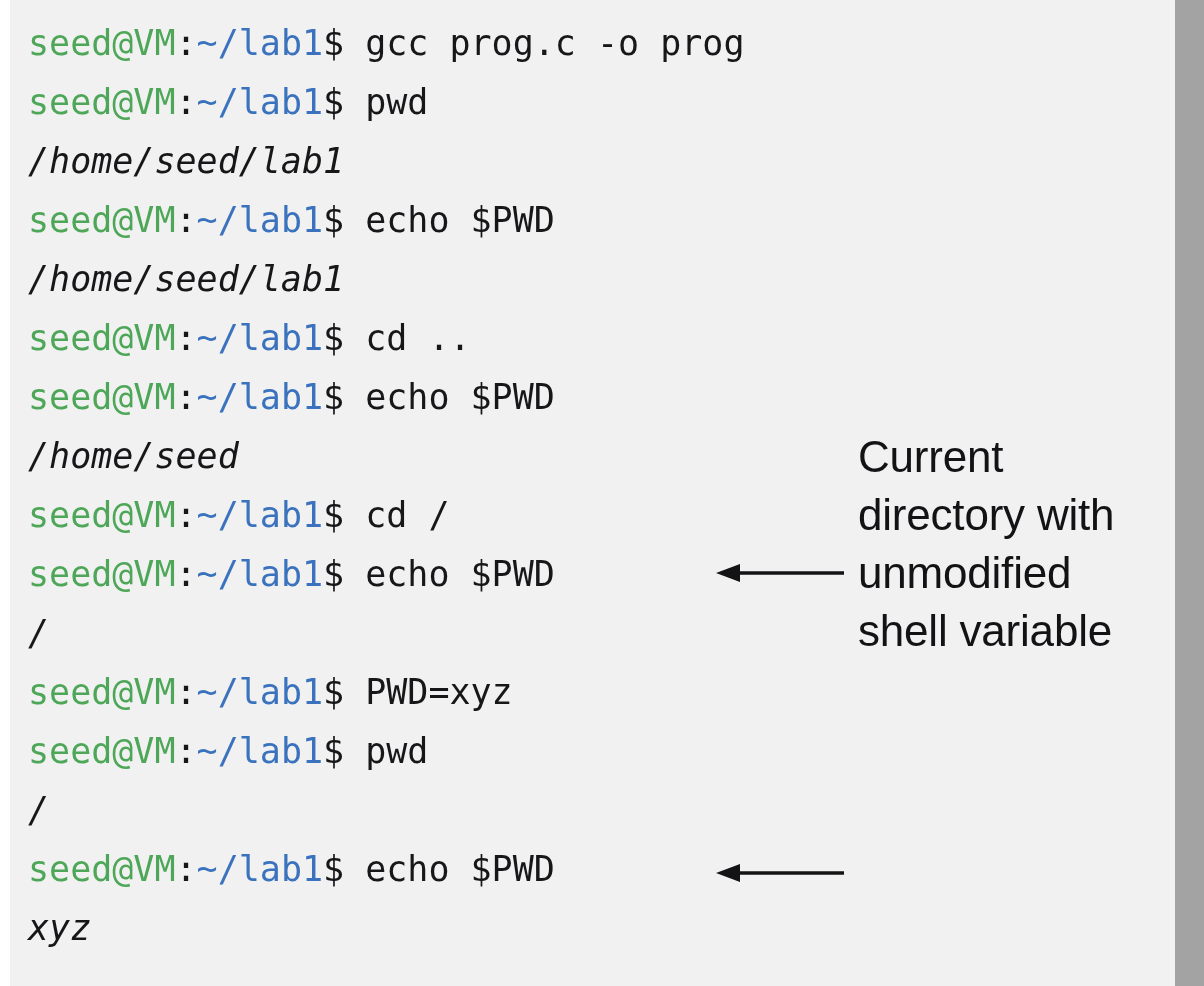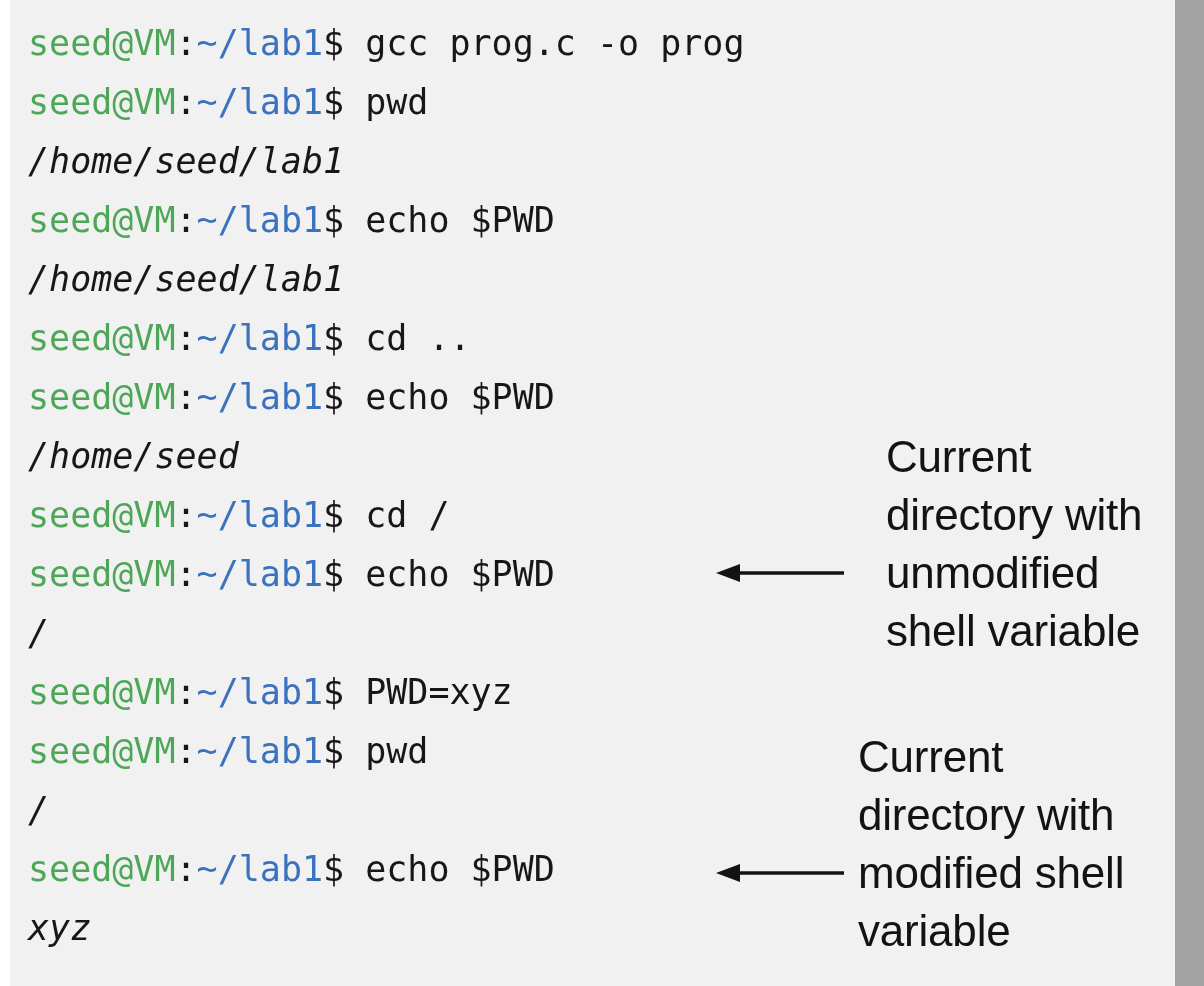--- a/index.html
+++ b/index.html
@@ -51,21 +51,21 @@
   .annotation {
     position: absolute;
     font-family: "Liberation Sans", sans-serif;
     font-size: 44px;
     line-height: 58px;
     color: #131316;
     white-space: pre-line;
     letter-spacing: -0.2px;
   }
   #annotation-unmodified {
-    left: 876px;
+    left: 848px;
     top: 428px;
     width: 310px;
   }
   #annotation-modified {
     left: 848px;
     top: 728px;
     width: 310px;
   }
   .callout-arrow {
     position: absolute;
@@ -103,15 +103,14 @@
 
   <div class="annotation" id="annotation-unmodified">Current directory with unmodified shell variable</div>
 
   <div class="callout-arrow" id="arrow-modified">
     <svg width="130" height="24" viewBox="0 0 130 24" aria-hidden="true">
       <line x1="24" y1="12" x2="130" y2="12" stroke="#131316" stroke-width="3.4"></line>
       <polygon points="2,12 26,3 26,21" fill="#131316"></polygon>
     </svg>
   </div>
 
-  <div class="annotation" id="annotation-modified">Current directory with modified shell variable</div>
 
 </div>
 
 </body></html>

